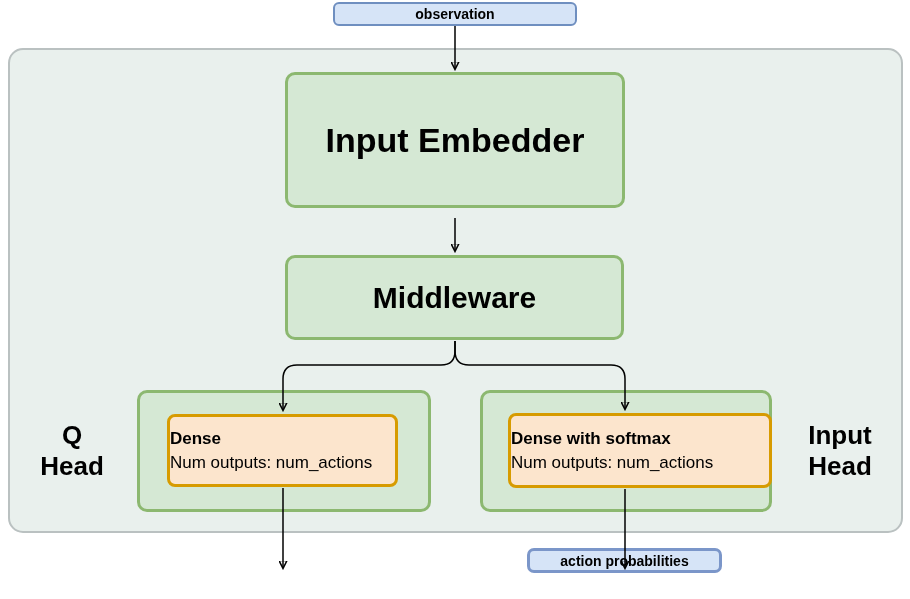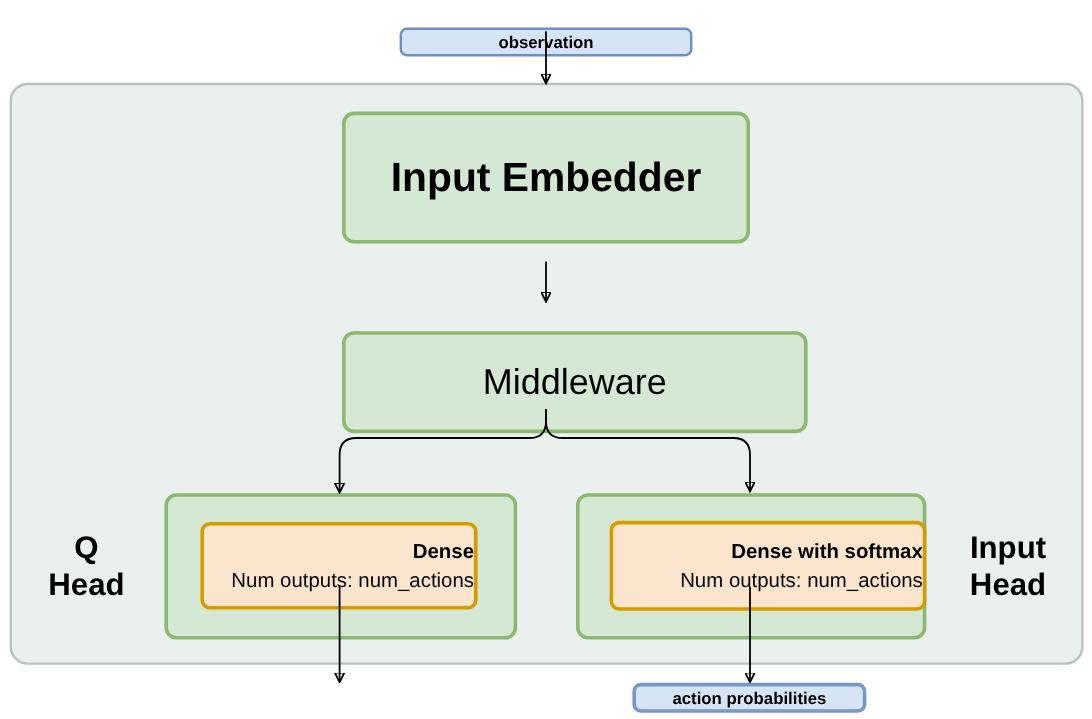--- a/index.html
+++ b/index.html
@@ -7,52 +7,52 @@
     --green-fill:#d5e8d4; --green-border:#8cb870;
     --orange-fill:#fce5cd; --orange-border:#d79b00;
     --blue-fill:#d6e4f7; --blue-border:#6f8fc0; --blue-border-strong:#7b96c9;
     --arrow:#000000;
   }
   html,body{margin:0;padding:0;background:#ffffff;}
   .canvas{
     position:relative;width:910px;height:599px;overflow:hidden;
     font-family:"Liberation Sans", sans-serif;color:#000;background:#ffffff;
   }
-  .abs{position:absolute;box-sizing:border-box;margin-top:21px;}
+  .abs{position:absolute;box-sizing:border-box;}
   .flexc{display:flex;align-items:center;justify-content:center;text-align:center;}
 
   .outer-container{
     left:8px;top:48px;width:895px;height:485px;border-radius:15px;
     background:var(--container-fill);border:2px solid var(--container-border);
   }
   .node-observation{
     left:333px;top:2px;width:244px;height:24px;border-radius:6px;
     background:var(--blue-fill);border:2px solid var(--blue-border);
     font-weight:bold;font-size:14px;
   }
   .node-input-embedder{
-    left:285px;top:72px;width:340px;height:110px;border-radius:10px;
+    left:285px;top:72px;width:340px;height:136px;border-radius:10px;
     background:var(--green-fill);border:3px solid var(--green-border);
     font-weight:bold;font-size:34px;
   }
   .node-middleware{
-    left:285px;top:255px;width:388px;height:85px;border-radius:10px;
+    left:285px;top:255px;width:339px;height:85px;border-radius:10px;
     background:var(--green-fill);border:3px solid var(--green-border);
-    font-weight:normal;font-size:30px;
+    font-weight:bold;font-size:30px;
   }
   .head-container{
     border-radius:10px;background:var(--green-fill);
     border:3px solid var(--green-border);
   }
   .head-container.q{left:137px;top:390px;width:294px;height:122px;}
   .head-container.policy{left:480px;top:390px;width:292px;height:122px;}
   .dense-box{
     border-radius:8px;background:var(--orange-fill);
     border:3px solid var(--orange-border);
-    display:flex;flex-direction:column;align-items:flex-end;justify-content:center;
+    display:flex;flex-direction:column;align-items:flex-start;justify-content:center;
     gap:3px;font-size:17px;line-height:21px;
   }
   .dense-box.q{left:167px;top:414px;width:231px;height:73px;}
   .dense-box.policy{left:508px;top:413px;width:264px;height:75px;}
   .dense-title{font-weight:bold;}
   .dense-sub{font-weight:normal;}
   .head-label{
     font-weight:bold;font-size:26px;line-height:31px;text-align:center;
   }
   .head-label.q{left:19px;top:420px;width:106px;}

